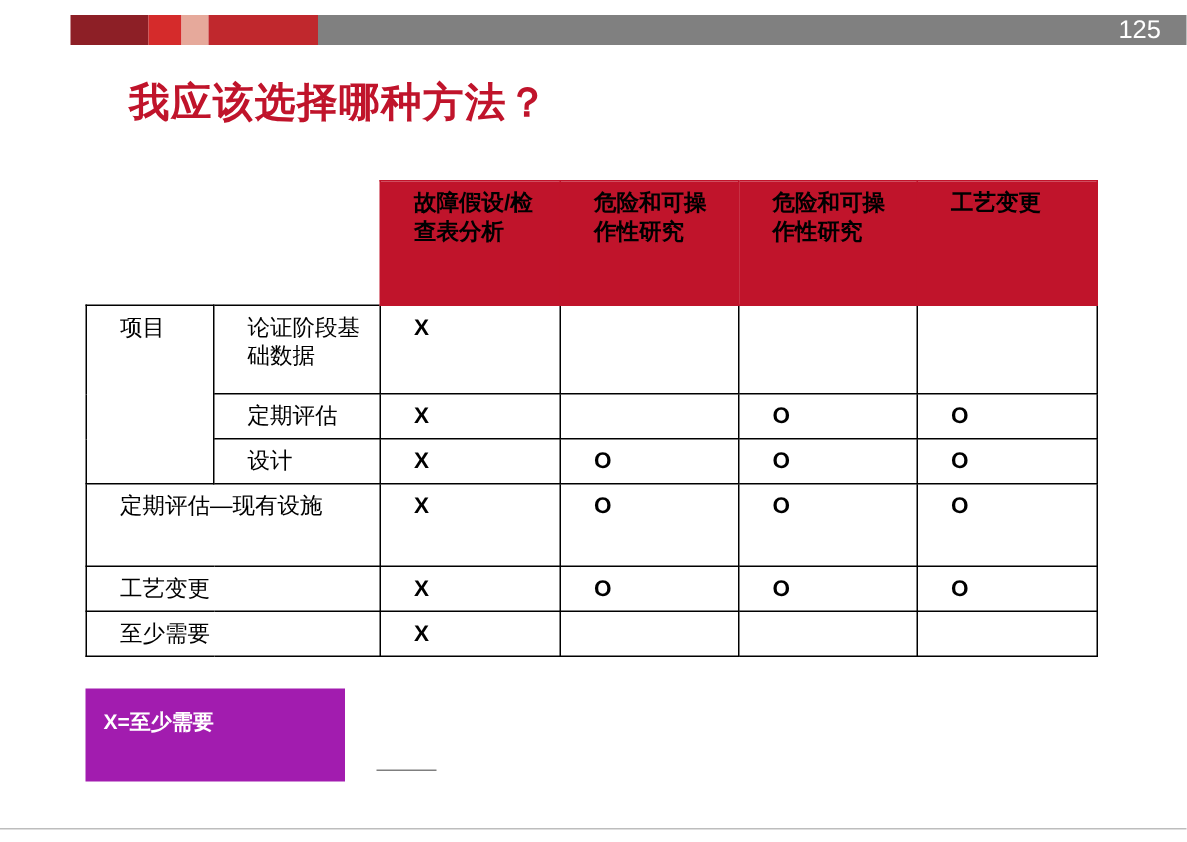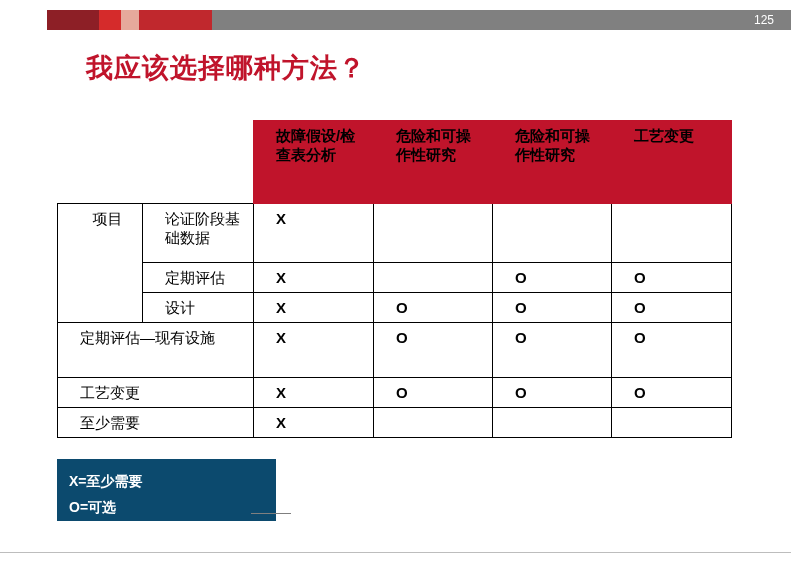--- a/index.html
+++ b/index.html
@@ -37,21 +37,21 @@
   .seg-red { width: 22px; background: #d52b2b; }
   .seg-light { width: 18px; background: #e6a99b; }
   .seg-midred { width: 73px; background: #c0282d; }
   .seg-grey { flex: 1; background: #808080; }
 
   .page-number {
     position: absolute;
     right: 17px;
     top: 12px;
     color: #ffffff;
-    font-size: 12px;
+    font-size: 17px;
     line-height: 16px;
     font-family: "Liberation Sans", sans-serif;
   }
 
   .title {
     position: absolute;
     left: 56px;
     top: 50px;
     color: #c0142b;
     font-size: 27px;
@@ -96,29 +96,28 @@
   .cell-mark {
     font-weight: bold;
     font-size: 15px;
     text-align: left;
   }
   .row-label {
     font-size: 15px;
   }
   .label-cell {
     vertical-align: top;
-    text-align: center;
   }
   .legend {
     position: absolute;
     left: 57px;
     top: 459px;
-    width: 219px;
+    width: 173px;
     height: 62px;
-    background: #0c4a6e;
+    background: #a21caf;
     color: #ffffff;
     box-sizing: border-box;
     padding: 9px 0 0 12px;
     font-size: 14px;
     line-height: 26px;
     font-weight: bold;
     font-family: "Liberation Sans", sans-serif;
   }
   .legend .ln { white-space: nowrap; }
   .legend-rule {
@@ -221,18 +220,17 @@
         <td class="cell-mark">X</td>
         <td class="cell-mark"></td>
         <td class="cell-mark"></td>
         <td class="cell-mark"></td>
       </tr>
     </tbody>
   </table>
 
   <div class="legend">
     <div class="ln">X=至少需要</div>
-    <div class="ln">O=可选</div>
   </div>
   <div class="legend-rule"></div>
 
   <div class="bottom-line"></div>
 </div>
 
 </body></html>

